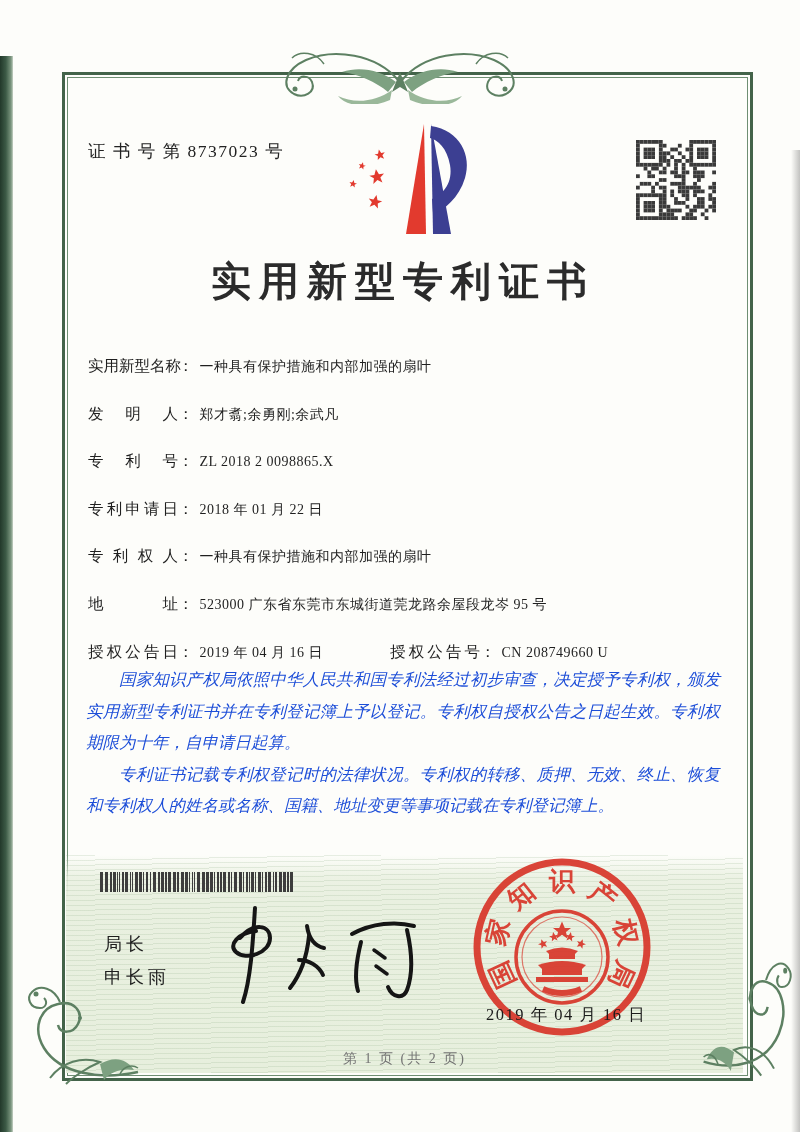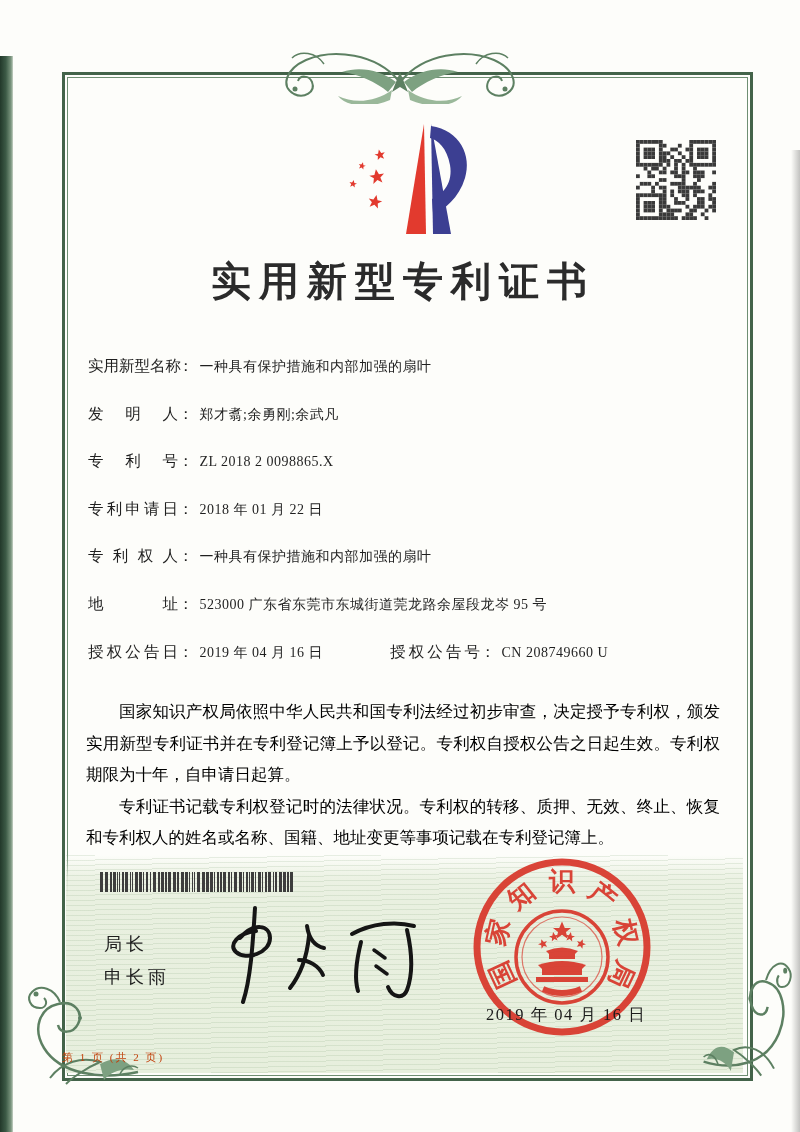--- a/index.html
+++ b/index.html
@@ -26,26 +26,26 @@
   .cert-no{left:88px;top:139px;font-size:17.5px;letter-spacing:1.5px;color:#222;}
   .title{left:0;width:806px;top:254px;text-align:center;font-size:40px;font-weight:600;
          letter-spacing:8px;color:#2b2b2b;}
 
   .frow{position:absolute;left:88px;display:flex;align-items:baseline;color:#1f1f1f;white-space:nowrap;}
   .flabel{display:inline-flex;justify-content:space-between;width:90px;font-size:15.5px;flex:none;}
   .fcolon{font-size:15.5px;margin-right:6px;flex:none;}
   .fvalue{font-size:14px;letter-spacing:.5px;}
   .fgroup2{position:absolute;left:302px;top:0;display:flex;align-items:baseline;}
 
-  .paras{left:86px;top:696px;width:634px;color:#000000;}
+  .paras{left:86px;top:664px;width:634px;color:#1d4ed8;font-style:italic;}
   .paras p{margin:0;font-size:16.5px;line-height:31.5px;text-indent:2em;text-align:justify;}
 
   .signer{left:104px;top:928px;color:#1d1d1d;font-size:18px;letter-spacing:4px;line-height:33px;}
   .seal-date{left:486px;top:1004px;font-size:16.5px;letter-spacing:1.5px;color:#1c1c1c;}
-  .page-ind{left:62px;width:685px;top:1050px;font-size:11px;letter-spacing:2px;color:#c2410c;}
+  .page-ind{left:62px;width:685px;top:1050px;text-align:center;font-size:14px;letter-spacing:2px;color:#737373;}
   .footer-note{left:0;width:745px;top:1098px;text-align:center;font-size:16px;letter-spacing:3px;color:#3a3a3a;}
 
   svg{display:block;}
   .orn path, .orn circle{vector-effect:non-scaling-stroke;}
 </style>
 </head>
 <body>
 
 <div class="sheet">
 
@@ -76,20 +76,21 @@
       <path d="M100,96 C104,88 112,86 118,90" stroke-width="1.5"></path>
       <circle cx="16" cy="16" r="2.5" fill="#5d8062" stroke="none"></circle>
       <circle cx="60" cy="40" r="2" fill="#5d8062" stroke="none"></circle>
     </g>
   </svg>
 
   <svg class="abs orn" style="left:698px;top:952px;" width="100" height="126" viewBox="0 0 125 108" preserveAspectRatio="none">
     <use href="#fl" transform="translate(125,0) scale(-1,1)"></use>
   </svg>
 
+  <div class="abs cert-no">证 书 号 第 8737023 号</div>
 
   <svg class="abs" style="left:338px;top:116px;" width="170" height="126" viewBox="0 0 170 126">
     <defs>
       <path id="st" d="M0,-10 2.94,-3.09 9.51,-3.09 4.19,1.18 5.88,8.09 0,4 -5.88,8.09 -4.19,1.18 -9.51,-3.09 -2.94,-3.09 Z"></path>
     </defs>
     <polygon points="86,8 68,118 88,118" fill="#e23a2e"></polygon>
     <polygon points="93,8 95,118 113,118" fill="#3c3f92"></polygon>
     <path d="M93,10 C122,14 134,40 127,62 C121,82 106,94 95,98 L94,83 C106,78 115,66 112,49 C109,32 100,24 92,22 Z" fill="#3c3f92"></path>
     <g fill="#e23a2e">
       <use href="#st" transform="translate(42,39) scale(0.55) rotate(-12)"></use>

